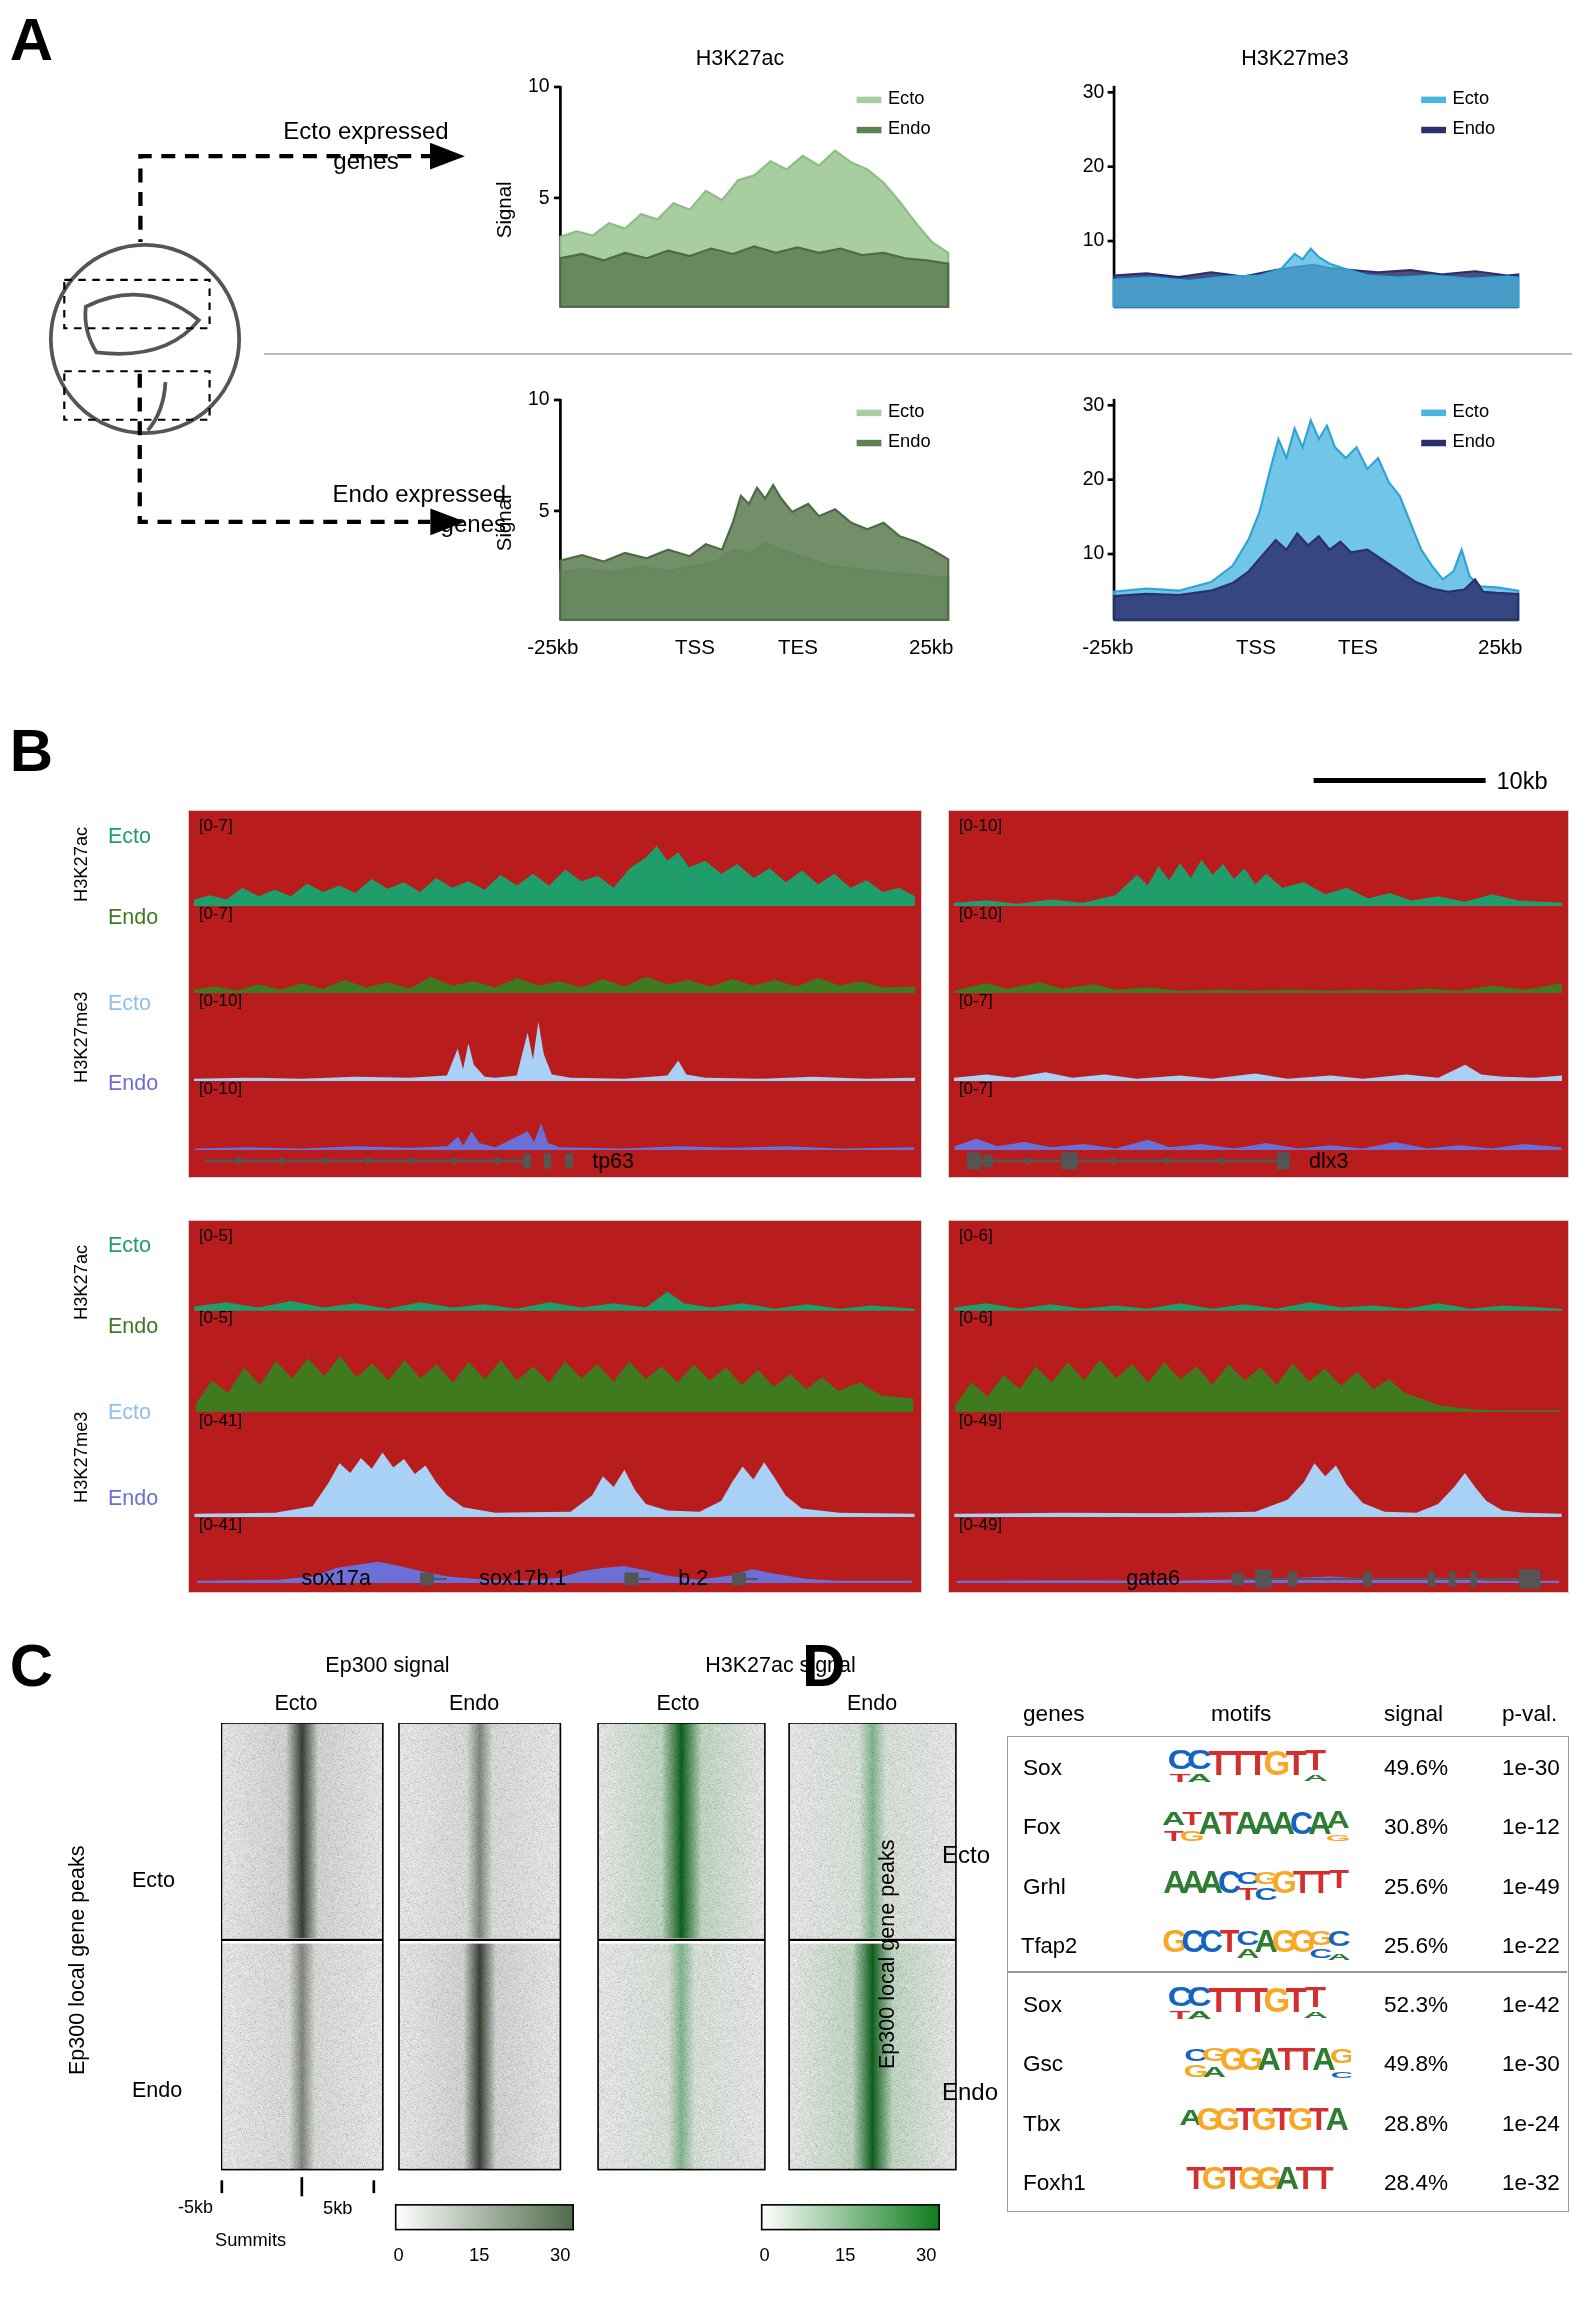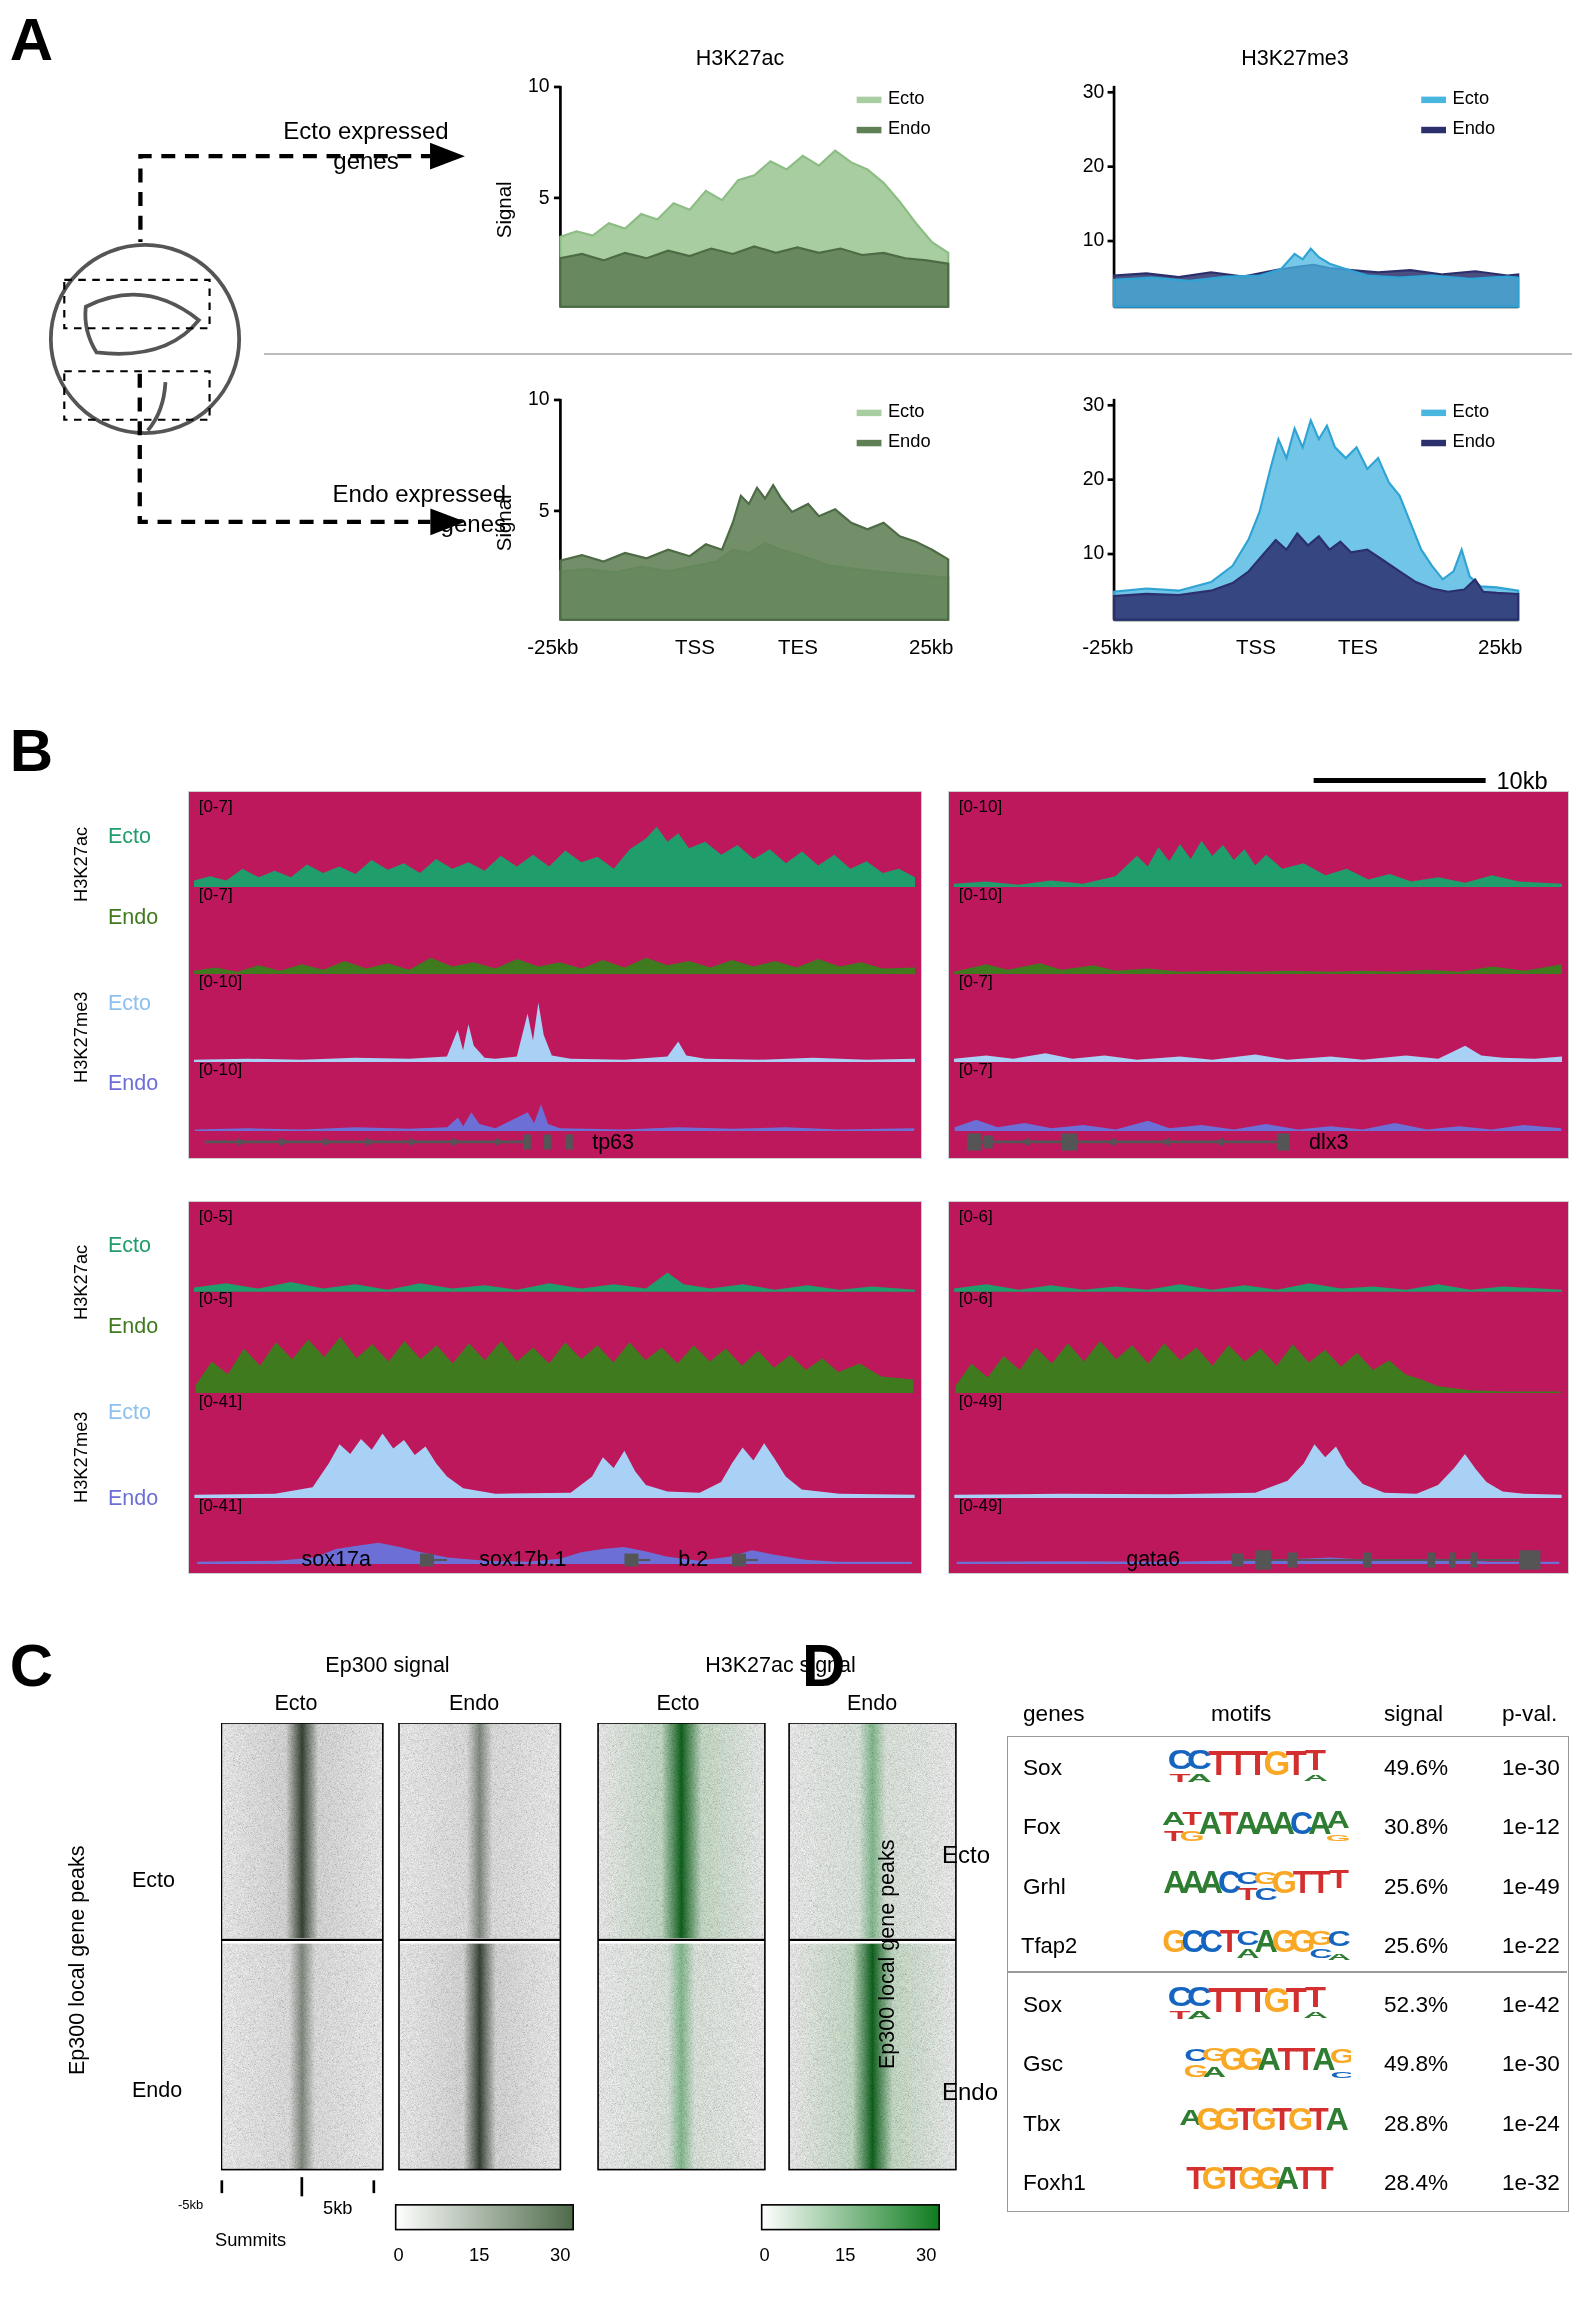--- a/index.html
+++ b/index.html
@@ -3,21 +3,21 @@
 <meta charset="utf-8">
 <style>
   html,body{margin:0;padding:0;background:#ffffff;}
   body{font-family:"Liberation Sans", sans-serif;color:#000;}
   #page{position:relative;width:1589px;height:2307px;background:#fff;overflow:hidden;}
   .panel-letter{position:absolute;font-size:60px;font-weight:bold;font-family:"Liberation Sans",sans-serif;}
   .abs{position:absolute;}
   .ttl{font-size:21.5px;text-align:center;}
   svg{display:block;}
   .small{font-size:16px;}
-  .trackbox{position:absolute;background:#be185d;border:1.1px solid #cfcfcf;}
+  .trackbox{position:absolute;background:#b91c1c;border:1.1px solid #cfcfcf;margin-top:19px;}
   .rowlabel{font-size:18.3px;}
   .vertlabel{writing-mode:vertical-rl;transform:rotate(180deg);font-size:18.3px;text-align:center;}
 </style>
 </head>
 <body>
 
 <div id="page">
 
   <div class="panel-letter" style="left:9.7px;top:5.4px;">A</div>
 
@@ -375,21 +375,21 @@
     <rect x="1055" y="410" width="310" height="420" fill="url(#gGreen)" filter="url(#grain)"></rect>
     <rect x="1055" y="0" width="310" height="830" fill="none" stroke="#000" stroke-width="3"></rect>
     <line x1="1055" y1="403" x2="1365" y2="403" stroke="#000" stroke-width="4"></line>
   </svg>
 
   <svg class="abs" style="left:215px;top:2175px;" width="355" height="32" viewBox="0 0 660 60">
     <line x1="10" y1="10" x2="10" y2="34" stroke="#000" stroke-width="5"></line>
     <line x1="160" y1="4" x2="160" y2="40" stroke="#000" stroke-width="5"></line>
     <line x1="295" y1="10" x2="295" y2="34" stroke="#000" stroke-width="5"></line>
   </svg>
-  <div class="abs" style="left:178px;top:2197px;font-size:13px;">-5kb</div>
+  <div class="abs" style="left:178px;top:2197px;font-size:18px;">-5kb</div>
   <div class="abs" style="left:323px;top:2197px;font-size:18.3px;">5kb</div>
   <div class="abs" style="left:215px;top:2229px;width:162px;text-align:left;font-size:18.3px;">Summits</div>
 
   <svg class="abs" style="left:393px;top:2202px;" width="199" height="38" viewBox="0 0 370 70">
     <defs>
       <linearGradient id="cbGrey" x1="0" y1="0" x2="1" y2="0">
         <stop offset="0%" stop-color="#ffffff"></stop>
           <stop offset="100%" stop-color="#4f6b4a"></stop>
       </linearGradient>
     </defs>

